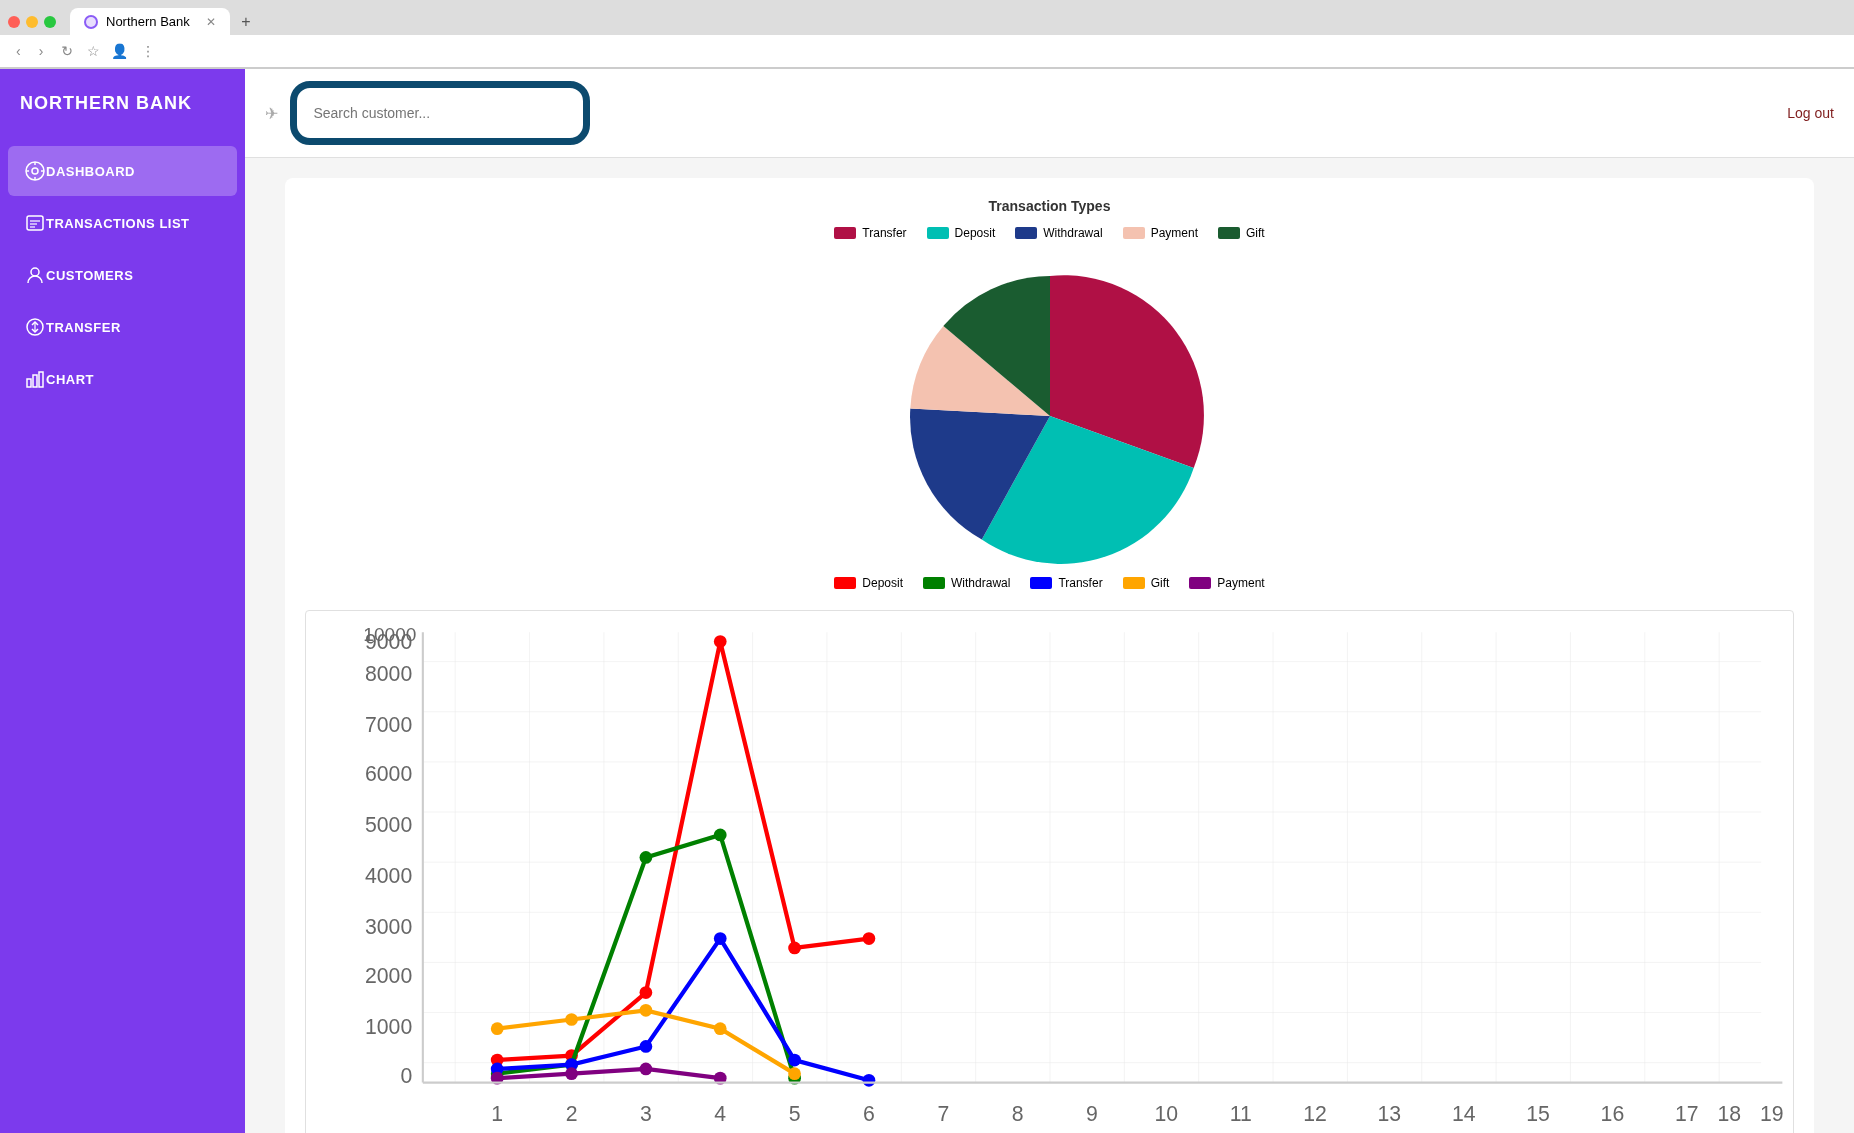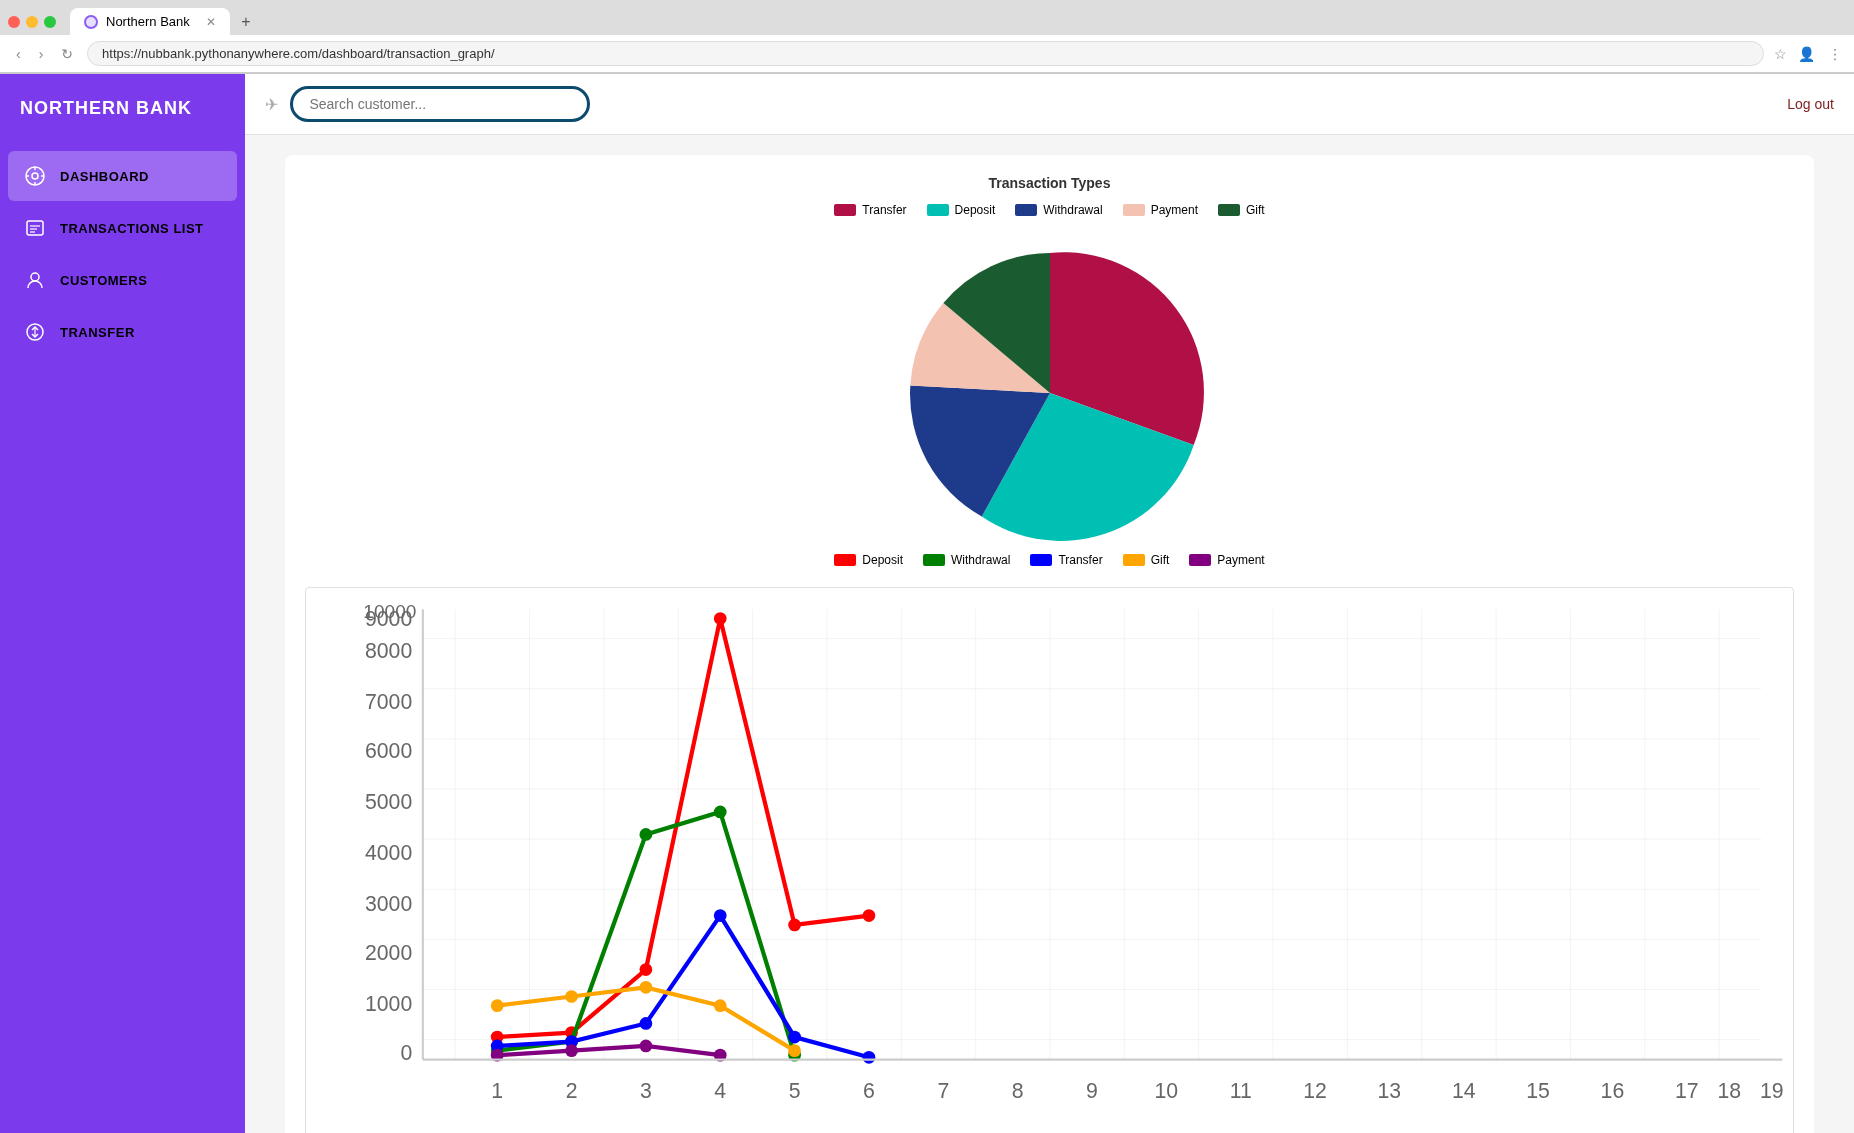--- a/index.html
+++ b/index.html
@@ -22,31 +22,31 @@
     .url-box { flex: 1; background: #f5f5f5; border: 1px solid #ddd; border-radius: 20px; padding: 4px 14px; font-size: 13px; color: #333; display: flex; align-items: center; }
     .addr-icons { display: flex; gap: 12px; color: #888; font-size: 14px; cursor: pointer; }
 
     
     .app { display: flex; flex: 1; overflow: hidden; }
 
     
     .sidebar { width: 245px; background: #7c3aed; display: flex; flex-direction: column; padding-top: 0; flex-shrink: 0; }
     .sidebar-logo { padding: 24px 20px; color: white; font-size: 18px; font-weight: bold; letter-spacing: 1px; }
     .sidebar-nav { display: flex; flex-direction: column; gap: 2px; padding: 8px; }
-    .sidebar-item { display: flex; align-items: center; gap: 14px; padding: 14px 16px; color: #000000; cursor: pointer; border-radius: 6px; font-size: 13px; font-weight: 600; letter-spacing: 0.5px; }
+    .sidebar-item { display: flex; align-items: center; padding: 14px 16px; color: #ffffff; cursor: pointer; border-radius: 6px; font-size: 13px; font-weight: 600; letter-spacing: 0.5px; }
     .sidebar-item.active { background: rgba(255,255,255,0.25); }
     .sidebar-icon { width: 22px; height: 22px; display: flex; align-items: center; justify-content: center; flex-shrink: 0; }
 
     
     .main-content { flex: 1; background: #f5f5f5; overflow-y: auto; display: flex; flex-direction: column; }
 
     
     .header { background: white; display: flex; align-items: center; padding: 12px 20px; gap: 12px; border-bottom: 1px solid #e0e0e0; position: sticky; top: 0; z-index: 10; }
     .header-search { flex: 1; max-width: 300px; }
-    .search-input { width: 100%; border: 3px solid #0c4a6e; border-radius: 20px; padding: 7px 16px; font-size: 14px; color: #aaa; outline: none; }
+    .search-input { width: 100%; border: 7px solid #0c4a6e; border-radius: 20px; padding: 17px 16px; font-size: 14px; color: #aaa; outline: none; }
     .logout-btn { margin-left: auto; background: none; border: none; color: #7f1d1d; font-size: 14px; cursor: pointer; }
 
     
     .content-area { padding: 20px 40px; flex: 1; }
 
     
     .chart-section { background: white; border-radius: 8px; padding: 20px; margin-bottom: 20px; }
     .chart-title { text-align: center; font-size: 14px; font-weight: bold; color: #333; margin-bottom: 12px; }
 
     
@@ -77,23 +77,20 @@
       </div>
       <span>Northern Bank</span>
       <span class="tab-close">✕</span>
     </div>
     <div class="new-tab-btn">+</div>
   </div>
   <div class="address-bar">
     <button class="nav-btn">‹</button>
     <button class="nav-btn">›</button>
     <button class="nav-btn">↻</button>
-    <div class="url-box">
-      <span>https://nubbank.pythonanywhere.com/dashboard/transaction_graph/</span>
-    </div>
     <div class="addr-icons">
       <span>☆</span>
       <span>👤</span>
       <span>⋮</span>
     </div>
   </div>
 </div>
 
 <div class="app">
 
@@ -141,20 +138,30 @@
         <div class="sidebar-icon">
           <svg width="20" height="20" viewBox="0 0 20 20" fill="none">
             <circle cx="10" cy="10" r="8" stroke="white" stroke-width="1.5"></circle>
             <path d="M7 8l3-3 3 3M13 12l-3 3-3-3" stroke="white" stroke-width="1.5"></path>
             <line x1="10" y1="5" x2="10" y2="15" stroke="white" stroke-width="1.2"></line>
           </svg>
         </div>
         <span>TRANSFER</span>
       </div>
 
+      <div class="sidebar-item">
+        <div class="sidebar-icon">
+          <svg width="20" height="20" viewBox="0 0 20 20" fill="none">
+            <rect x="2" y="10" width="4" height="8" stroke="white" stroke-width="1.5"></rect>
+            <rect x="8" y="6" width="4" height="12" stroke="white" stroke-width="1.5"></rect>
+            <rect x="14" y="3" width="4" height="15" stroke="white" stroke-width="1.5"></rect>
+          </svg>
+        </div>
+        <span>CHART</span>
+      </div>
     </nav>
   </div>
 
   <div class="main-content">
 
     <div class="header">
       <div style="color:#aaa; font-size:16px;">✈</div>
       <div class="header-search">
         <input class="search-input" type="text" placeholder="Search customer..." style="">
       </div>

